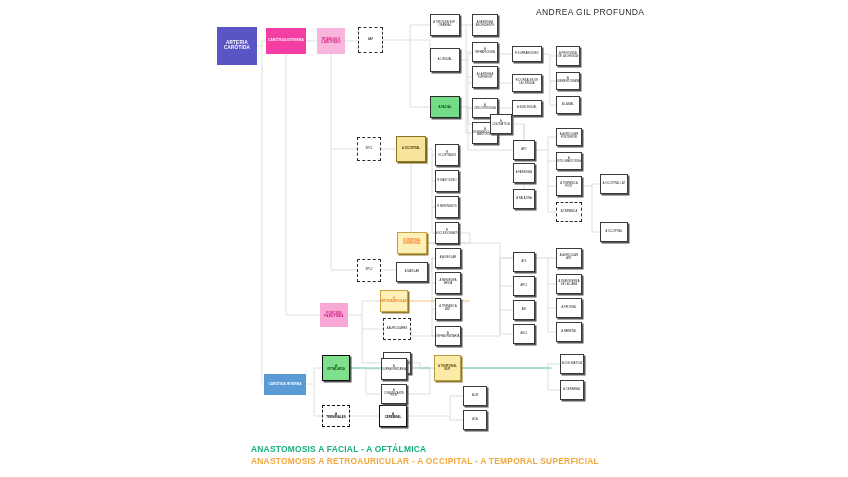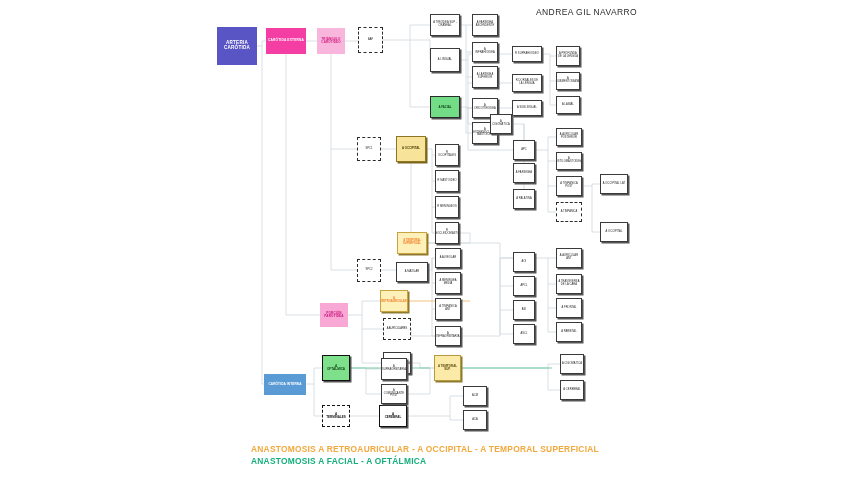--- a/index.html
+++ b/index.html
@@ -395,20 +395,20 @@
         <span style="white-space: pre-line;">A TEMPORAL SUP.</span>
       </div>
       <div class="node n-plain" style="left: 463px; top: 386px; width: 24px; height: 20px;">
         <span style="white-space: pre-line;">ACM</span>
       </div>
       <div class="node n-plain" style="left: 463px; top: 410px; width: 24px; height: 20px;">
         <span style="white-space: pre-line;">ACA</span>
       </div>
     </div>
 
-  <div id="author">ANDREA GIL NAVARRO</div>
+  <div id="author">ANDREA GIL PROFUNDA</div>
 
   <div id="legend">
+    <div class="legend-line lg-green">ANASTOMOSIS A FACIAL - A OFTÁLMICA</div>
     <div class="legend-line lg-orange">ANASTOMOSIS A RETROAURICULAR - A OCCIPITAL - A TEMPORAL SUPERFICIAL</div>
-    <div class="legend-line lg-green">ANASTOMOSIS A FACIAL - A OFTÁLMICA</div>
   </div>
 
 </div>
 
 </body></html>

